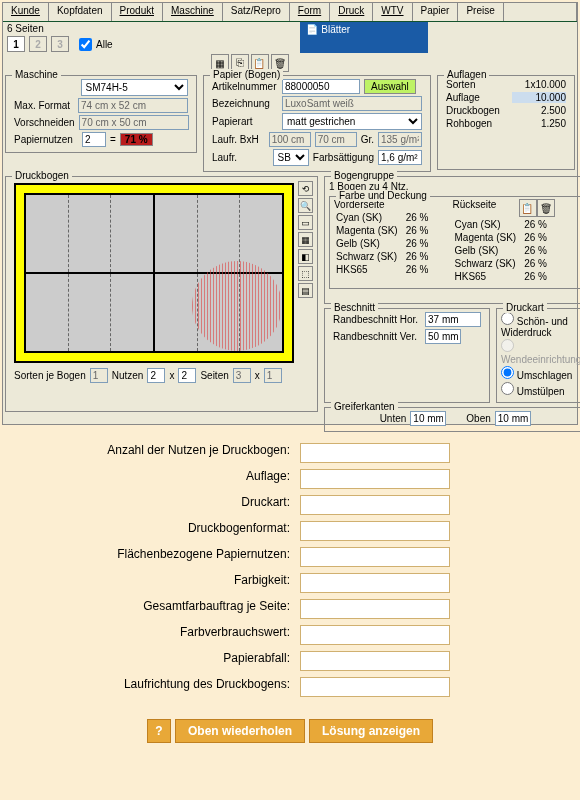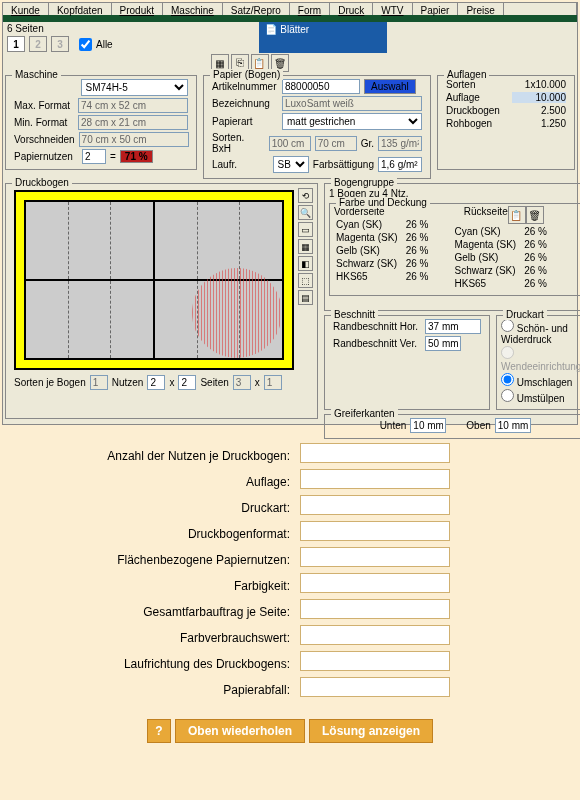--- a/index.html
+++ b/index.html
@@ -1,49 +1,49 @@
 <!DOCTYPE html>
 <html><head>
 <meta charset="utf-8">
 <style>
   *{box-sizing:border-box;margin:0;padding:0;font-family:Tahoma,Arial,sans-serif;font-size:10px}
   body{background:#fceed2;width:580px;height:800px;overflow:hidden}
   .app{background:#ece9d8;border:1px solid #888;margin:2px;height:423px;position:relative}
-  .tabs{display:flex;height:19px;border-bottom:7px solid #14532d}
+  .tabs{display:flex;height:19px;border-bottom:1px solid #14532d}
   .tab{padding:2px 8px;border-right:1px solid #888;background:#ece9d8;cursor:pointer}
   .tab u{text-decoration:underline}
   .bluetab{background:#1a5ba6;color:#fff;padding:2px 6px;font-size:10px;width:128px}
   .row{display:flex;align-items:center;gap:4px;padding:1px 4px}
   .pagebtn{border:1px solid #888;background:#fff;width:18px;height:16px;text-align:center;font-weight:bold;cursor:pointer}
   .pagebtn.dis{color:#aaa;background:#ece9d8}
   .fieldset{border:1px solid #888;margin:2px;padding:2px 4px 4px 4px;position:relative}
   .fieldset>.lg{position:absolute;top:-7px;left:6px;background:#ece9d8;padding:0 3px;font-size:10px}
   .inp{background:#fff;border:1px solid #7f9db9;height:15px;padding:0 2px;font-size:10px}
   .inp.ro{background:#ece9d8;color:#666}
   .sel{background:#fff;border:1px solid #7f9db9;height:17px;font-size:10px}
-  .btn{background:#1d4ed8;border:1px solid #888;padding:1px 6px;font-size:10px;cursor:pointer}
+  .btn{background:#bef264;border:1px solid #888;padding:1px 6px;font-size:10px;cursor:pointer}
   .lbl{font-size:10px}
   .yellow{background:#b91c1c;border:1px solid #888;padding:0 4px;font-weight:bold}
   .cols{display:flex;gap:2px}
   .sbar{width:15px;display:flex;flex-direction:column;gap:2px;padding-top:2px}
   .sbar button{width:15px;height:15px;border:1px solid #888;background:#ece9d8;font-size:9px;cursor:pointer}
   .sheet{background:#ff0;border:2px solid #000;width:280px;height:180px;position:relative;margin:4px}
   .sheetinner{position:absolute;inset:8px;background:#fff;border:1px solid #000;display:grid;grid-template:1fr 1fr/1fr 1fr}
   .sheetinner div{border:1px solid #000;background:#ccc;position:relative}
   .sheetinner div::before,.sheetinner div::after{content:"";position:absolute;top:0;bottom:0;border-left:1px dashed #666}
   .sheetinner div::before{left:33%}
   .sheetinner div::after{left:66%}
   .ring{position:absolute;right:10px;bottom:10px;width:90px;height:90px;border-radius:50%;background:repeating-linear-gradient(90deg,#d44,#d44 1px,transparent 1px,transparent 3px);opacity:.6}
   .alabel{position:absolute;top:10px;left:12px;font-weight:bold;font-size:12px}
   .colortbl{font-size:10px}
   .colortbl td{padding:0 6px 0 0}
   .radio{font-size:10px;margin:1px 0}
   
   .quiz{padding:10px 30px}
-  .qrow{display:flex;align-items:flex-end;margin:6px 0}
+  .qrow{display:flex;align-items:flex-start;margin:6px 0}
   .qrow label{width:270px;text-align:right;padding-right:10px;font-size:12px}
   .qrow input{width:150px;height:20px;border:1px solid #d0b070;background:#fff;padding:0 4px;font-size:12px}
   .footer{display:flex;gap:4px;justify-content:center;padding:6px 0}
   .footer button{background:#e8a838;color:#fff;border:1px solid #c08020;padding:4px 12px;font-size:12px;font-weight:bold;cursor:pointer}
   .footer .q{width:24px;padding:4px 0}
   .icnbtn{width:18px;height:18px;border:1px solid #888;background:#ece9d8;cursor:pointer;font-size:10px;padding:0}
 </style>
 </head>
 <body>
 
@@ -57,21 +57,21 @@
     <div class="tab">Satz/Repro</div>
     <div class="tab"><u>Form</u></div>
     <div class="tab"><u>Druck</u></div>
     <div class="tab"><u>WTV</u></div>
     <div class="tab">Papier</div>
     <div class="tab">Preise</div>
     <div class="tab" style="flex:1"></div>
   </div>
 
   <div style="display:flex">
-    <div style="width:256px">
+    <div style="width:297px">
       <div class="row">
         <span class="lbl">6 Seiten</span>
       </div>
       <div class="row">
         <button class="pagebtn">1</button>
         <button class="pagebtn dis">2</button>
         <button class="pagebtn dis">3</button>
         <input type="checkbox" checked="" style="margin-left: 6px;">
         <span class="lbl">Alle</span>
       </div>
@@ -93,24 +93,20 @@
         <span class="lg">Maschine</span>
         <div class="row">
             <span style="width:64px"></span>
             <select class="sel" style="width:110px"><option>SM74H-5</option></select>
           </div>
         <div class="row">
             <span class="lbl" style="width:64px">Max. Format</span>
             <input class="inp ro" style="width: 110px;" value="74 cm x 52 cm">
           </div>
         <div class="row">
-            <span class="lbl" style="width:64px">Min. Format</span>
-            <input class="inp ro" style="width: 110px;" value="28 cm x 21 cm">
-          </div>
-        <div class="row">
             <span class="lbl" style="width:64px">Vorschneiden</span>
             <input class="inp ro" style="width: 110px;" value="70 cm x 50 cm">
           </div>
         <div class="row">
             <span class="lbl" style="width:64px">Papiernutzen</span>
             <input class="inp" style="width: 24px;" value="2">
             <span>=</span>
             <span class="yellow">71 %</span>
           </div>
       </div>
@@ -126,21 +122,21 @@
           </div>
         <div class="row">
             <span class="lbl" style="width:66px">Bezeichnung</span>
             <input class="inp ro" style="width: 140px;" value="LuxoSamt weiß">
           </div>
         <div class="row">
             <span class="lbl" style="width:66px">Papierart</span>
             <select class="sel" style="width:140px"><option>matt gestrichen</option></select>
           </div>
         <div class="row">
-            <span class="lbl" style="width:66px">Sorten. BxH</span>
+            <span class="lbl" style="width:66px">Laufr. BxH</span>
             <input class="inp ro" style="width: 42px;" value="100 cm">
             <input class="inp ro" style="width: 42px;" value="70 cm">
             <span class="lbl">Gr.</span>
             <input class="inp ro" style="width: 44px;" value="135 g/m²">
           </div>
         <div class="row">
             <span class="lbl" style="width:66px">Laufr.</span>
             <select class="sel" style="width:42px"><option>SB</option></select>
             <span class="lbl">Farbsättigung</span>
             <input class="inp" style="width: 44px;" value="1,6 g/m²">
@@ -238,21 +234,21 @@
                       <td>26 %</td>
                     </tr>
                 <tr>
                       <td>HKS65</td>
                       <td>26 %</td>
                     </tr>
               </tbody>
                 </table>
             </div>
             <div>
-              <div style="display:flex;justify-content:center">
+              <div style="display:flex;justify-content:space-between">
                   <span class="lbl">Rückseite</span>
                   <span><button class="icnbtn">📋</button><button class="icnbtn">🗑</button></span>
                 </div>
               <table class="colortbl">
                 <tbody>
                     <tr>
                       <td>Cyan (SK)</td>
                       <td>26 %</td>
                     </tr>
                 <tr>
@@ -340,25 +336,25 @@
     </div>
   <div class="qrow">
       <label>Gesamtfarbauftrag je Seite:</label>
       <input style="">
     </div>
   <div class="qrow">
       <label>Farbverbrauchswert:</label>
       <input style="">
     </div>
   <div class="qrow">
+      <label>Papierabfall:</label>
+      <input style="">
+    </div>
+  <div class="qrow">
       <label>Laufrichtung des Druckbogens:</label>
-      <input style="">
-    </div>
-  <div class="qrow">
-      <label>Papierabfall:</label>
       <input style="">
     </div>
 </div>
 
 <div class="footer">
   <button class="q">?</button>
   <button>Oben wiederholen</button>
   <button>Lösung anzeigen</button>
 </div>
 

